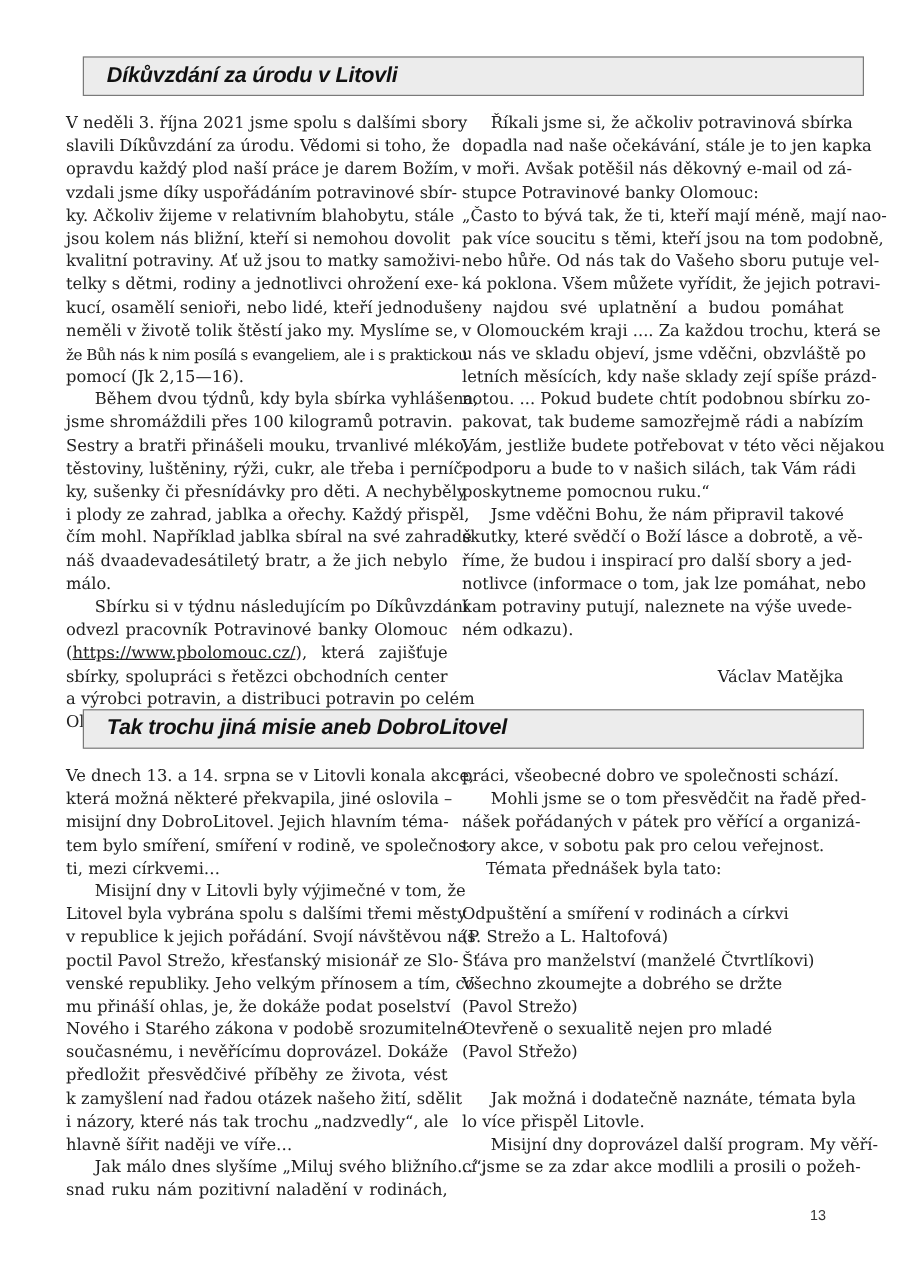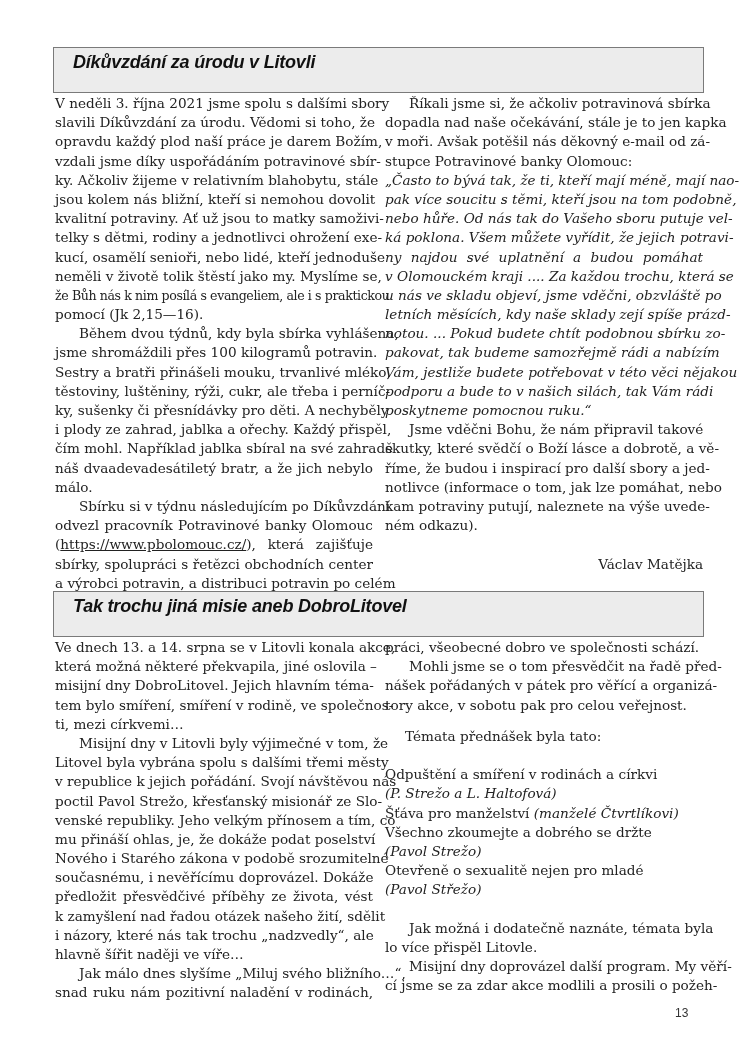--- a/index.html
+++ b/index.html
@@ -1,28 +1,28 @@
 <!DOCTYPE html>
 <html><head>
 <meta charset="utf-8">
 <style>
   html, body { margin: 0; padding: 0; background: #ffffff; }
   body { width: 750px; height: 1060px; position: relative; overflow: hidden;
          font-family: "DejaVu Serif", serif; color: #222; }
-  .heading-box { position: absolute; left: 53px; width: 651px; height: 46px;
+  .heading-box { position: absolute; left: 69px; width: 651px; height: 33px;
                  background: #ececec; border: 1px solid #7a7a7a; box-sizing: border-box; }
   .heading-box span { position: absolute; left: 19px; top: 4px;
                  font-family: "Liberation Sans", sans-serif; font-style: italic; font-weight: bold;
                  font-size: 18px; color: #111; letter-spacing: -0.2px; }
   .col { position: absolute; width: 318px; font-size: 13.6px; line-height: 19.2px; }
   .line { display: block; text-align: justify; text-align-last: justify; white-space: nowrap; height: 19.2px; }
   .line.last { text-align-last: left; }
   .line.indent { padding-left: 24px; }
   .line.smallind { padding-left: 16px; }
-  .it { font-style: italic; }
+  .it { }
   .right { text-align: right; text-align-last: right; }
   .link { text-decoration: underline; }
   .spacer { height: 19.2px; }
   .page-num { position: absolute; left: 675px; top: 1006px; font-family: "Liberation Sans", sans-serif;
               font-size: 12px; color: #333; }
 </style>
 </head>
 <body>
 
 <div class="heading-box" style="top:47px;">
@@ -113,21 +113,21 @@
   <span class="line last">hlavně šířit naději ve víře…</span>
   <span class="line indent">Jak málo dnes slyšíme „Miluj svého bližního…“,</span>
   <span class="line">snad ruku nám pozitivní naladění v rodinách,</span>
 </div>
 
 <div class="col" style="left:385px; top:638px; width:318px;">
   <span class="line last">práci, všeobecné dobro ve společnosti schází.</span>
   <span class="line indent">Mohli jsme se o tom přesvědčit na řadě před-</span>
   <span class="line">nášek pořádaných v pátek pro věřící a organizá-</span>
   <span class="line last">tory akce, v sobotu pak pro celou veřejnost.</span>
-  <span class="line last smallind" style="padding-left:20px;margin-top:12px;">Témata přednášek byla tato:</span>
+  <span class="line last smallind" style="padding-left:20px;">Témata přednášek byla tato:</span>
   <div class="spacer"></div>
   <div>
     <span class="line last">Odpuštění a smíření v rodinách a církvi</span>
     <span class="line last it">(P. Strežo a L. Haltofová)</span>
     <span class="line last"><span>Šťáva pro manželství</span> <span class="it">(manželé Čtvrtlíkovi)</span></span>
     <span class="line last">Všechno zkoumejte a dobrého se držte</span>
     <span class="line last it">(Pavol Strežo)</span>
     <span class="line last">Otevřeně o sexualitě nejen pro mladé</span>
     <span class="line last it">(Pavol Střežo)</span>
   </div>

